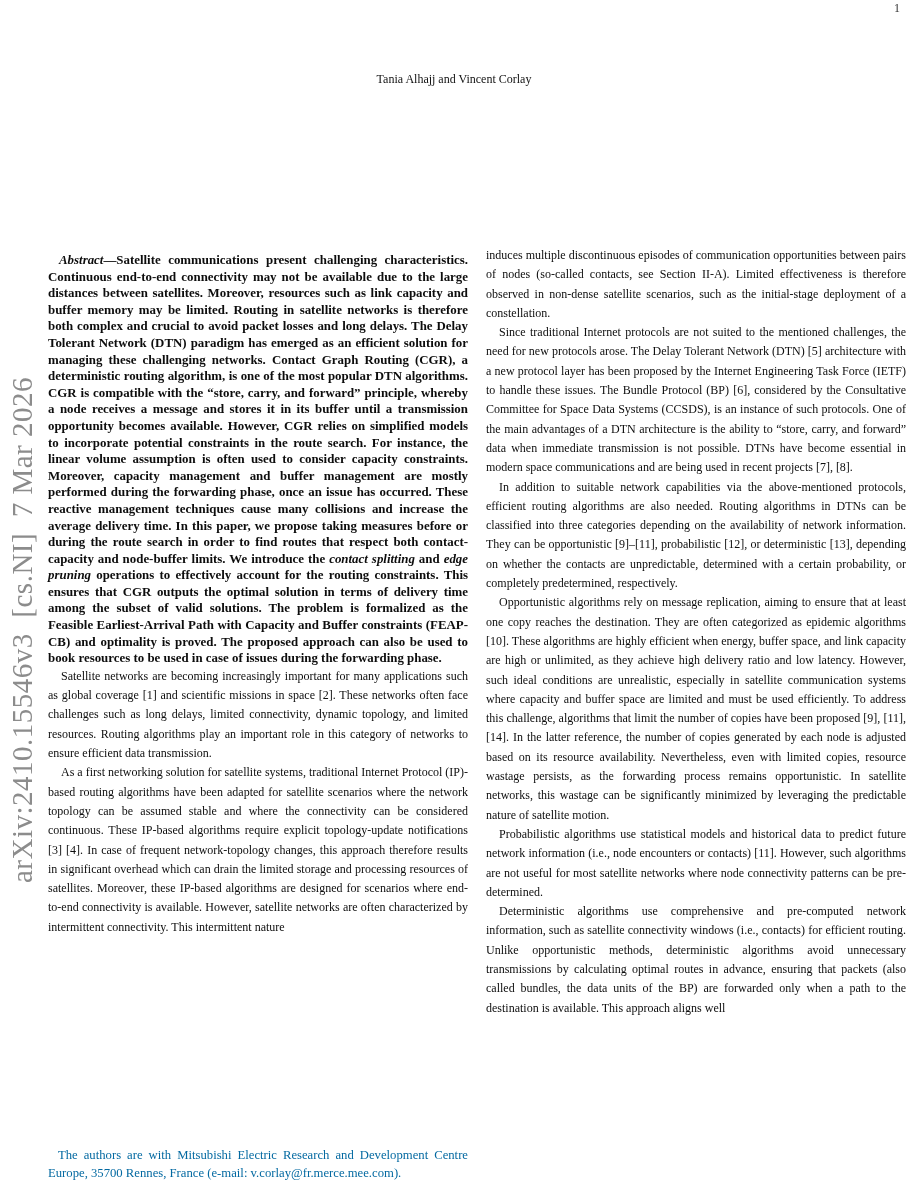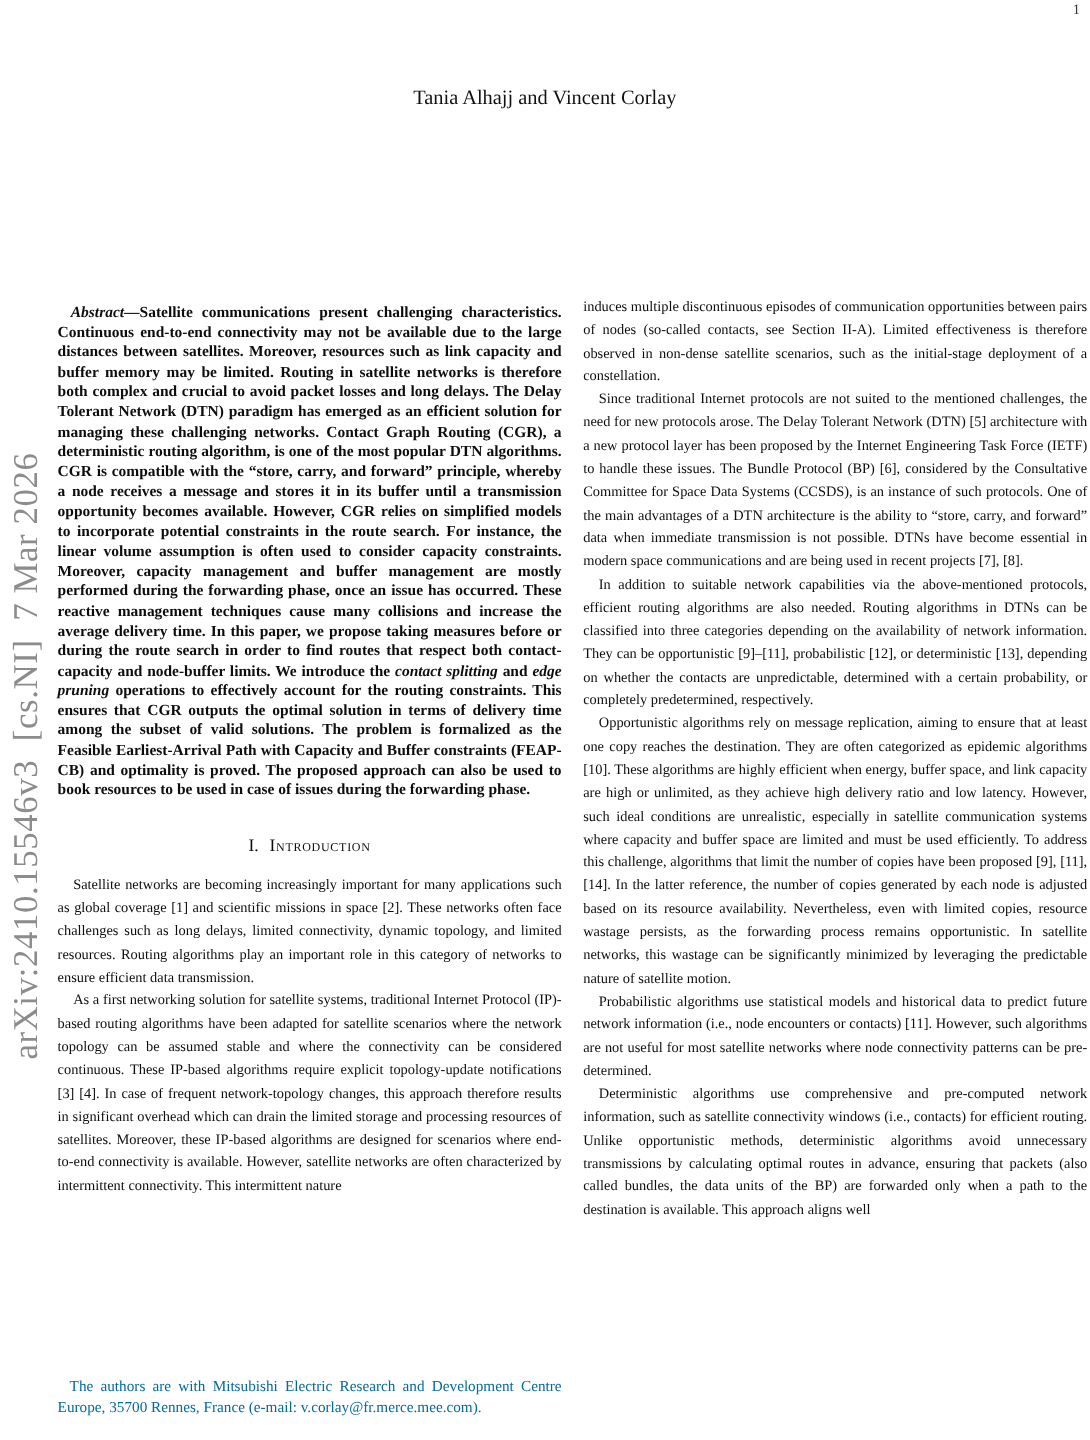--- a/index.html
+++ b/index.html
@@ -30,21 +30,21 @@
   .title-block {
     position:absolute; top:50px; left:0; width:908px;
     text-align:center;
   }
   .paper-title {
     font-size:34px; font-weight:400; line-height:45px;
     margin:0; color:#0d0d0d;
   }
   .authors {
     margin-top:22px;
-    font-size:17px; color:#111;
+    font-size:12px; color:#111;
   }
   .columns {
     position:absolute; top:244px; left:48px;
     width:858px; height:956px;
     display:flex; gap:18px;
   }
   .col { width:420px; }
   .left-col { display:flex; flex-direction:column; }
   .abstract, .index-terms {
     font-size:12.9px; font-weight:700; line-height:16.6px;
@@ -89,21 +89,20 @@
 <div class="title-block">
   <div class="authors">Tania Alhajj and Vincent Corlay</div>
 </div>
 
 <div class="columns">
 
   <div class="col left-col">
     <p class="abstract"><span class="it">Abstract</span><span>—Satellite communications present challenging characteristics. Continuous end-to-end connectivity may not be available due to the large distances between satellites. Moreover, resources such as link capacity and buffer memory may be limited. Routing in satellite networks is therefore both complex and crucial to avoid packet losses and long delays. The Delay Tolerant Network (DTN) paradigm has emerged as an efficient solution for managing these challenging networks. Contact Graph Routing (CGR), a deterministic routing algorithm, is one of the most popular DTN algorithms. CGR is compatible with the “store, carry, and forward” principle, whereby a node receives a message and stores it in its buffer until a transmission opportunity becomes available. However, CGR relies on simplified models to incorporate potential constraints in the route search. For instance, the linear volume assumption is often used to consider capacity constraints. Moreover, capacity management and buffer management are mostly performed during the forwarding phase, once an issue has occurred. These reactive management techniques cause many collisions and increase the average delivery time. In this paper, we propose taking measures before or during the route search in order to find routes that respect both contact-capacity and node-buffer limits. We introduce the </span><span class="it">contact splitting</span><span> and </span><span class="it">edge pruning</span><span> operations to effectively account for the routing constraints. This ensures that CGR outputs the optimal solution in terms of delivery time among the subset of valid solutions. The problem is formalized as the Feasible Earliest-Arrival Path with Capacity and Buffer constraints (FEAP-CB) and optimality is proved. The proposed approach can also be used to book resources to be used in case of issues during the forwarding phase.</span></p>
 
 
-    <h2 class="section-heading"><span class="num">I.</span><span class="sc">Introduction</span></h2>
 
     <p class="body-par">Satellite networks are becoming increasingly important for many applications such as global coverage [1] and scientific missions in space [2]. These networks often face challenges such as long delays, limited connectivity, dynamic topology, and limited resources. Routing algorithms play an important role in this category of networks to ensure efficient data transmission.</p>
     <p class="body-par">As a first networking solution for satellite systems, traditional Internet Protocol (IP)-based routing algorithms have been adapted for satellite scenarios where the network topology can be assumed stable and where the connectivity can be considered continuous. These IP-based algorithms require explicit topology-update notifications [3] [4]. In case of frequent network-topology changes, this approach therefore results in significant overhead which can drain the limited storage and processing resources of satellites. Moreover, these IP-based algorithms are designed for scenarios where end-to-end connectivity is available. However, satellite networks are often characterized by intermittent connectivity. This intermittent nature</p>
 
     <div class="footnote">The authors are with Mitsubishi Electric Research and Development Centre Europe, 35700 Rennes, France (e-mail: v.corlay@fr.merce.mee.com).</div>
   </div>
 
   <div class="col right-col">
     <p class="body-par no-indent">induces multiple discontinuous episodes of communication opportunities between pairs of nodes (so-called contacts, see Section II-A). Limited effectiveness is therefore observed in non-dense satellite scenarios, such as the initial-stage deployment of a constellation.</p>
     <p class="body-par">Since traditional Internet protocols are not suited to the mentioned challenges, the need for new protocols arose. The Delay Tolerant Network (DTN) [5] architecture with a new protocol layer has been proposed by the Internet Engineering Task Force (IETF) to handle these issues. The Bundle Protocol (BP) [6], considered by the Consultative Committee for Space Data Systems (CCSDS), is an instance of such protocols. One of the main advantages of a DTN architecture is the ability to “store, carry, and forward” data when immediate transmission is not possible. DTNs have become essential in modern space communications and are being used in recent projects [7], [8].</p>

